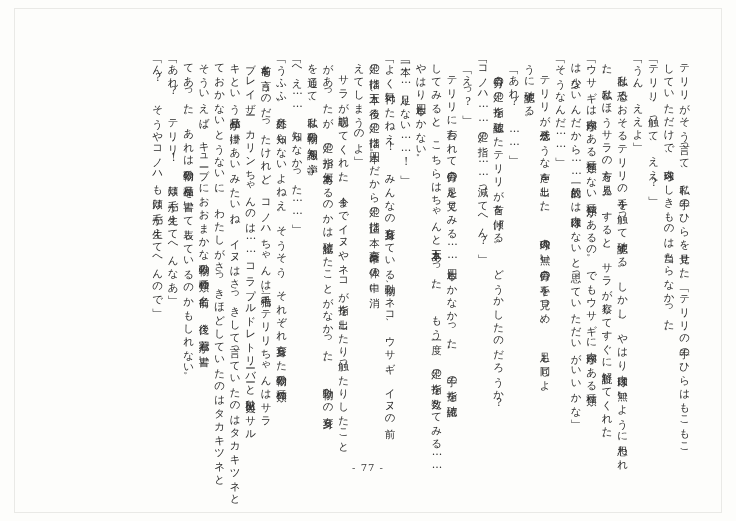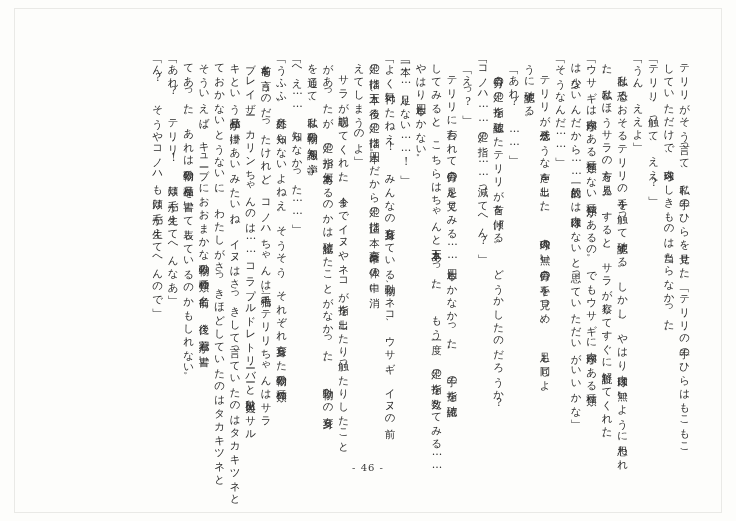--- a/index.html
+++ b/index.html
@@ -118,14 +118,14 @@
     <div class="vline">名前を言うのだったけれど、コノハちゃんは三毛猫、テリリちゃんはサラ</div>
     <div class="vline">ブレイザー、カリンちゃんのは……コラプルドレトリーバーと秋田犬とサル</div>
     <div class="vline">キという品種が掛けあいみたいね。イヌはさっきして言っていたのはタカキツネと</div>
     <div class="vline">ておかないとうないに、わたしがさっきほどしていたのはタカキツネと</div>
     <div class="vline">そういえば、キューブにおおまかな動物の種類の名前に　後々に着冠が書い</div>
     <div class="vline">てあった。あれは動物の品種を書いて表しているのかもしれない。</div>
     <div class="vline">「あれ? テリリ! 頬は毛が生えてへんなあ」</div>
     <div class="vline">「ん? そうやコノハも頬は毛が生えてへんので」</div>
   </div>
 
-  <div class="page-number">- 46 -</div>
+  <div class="page-number">- 77 -</div>
 </div>
 
 </body></html>

